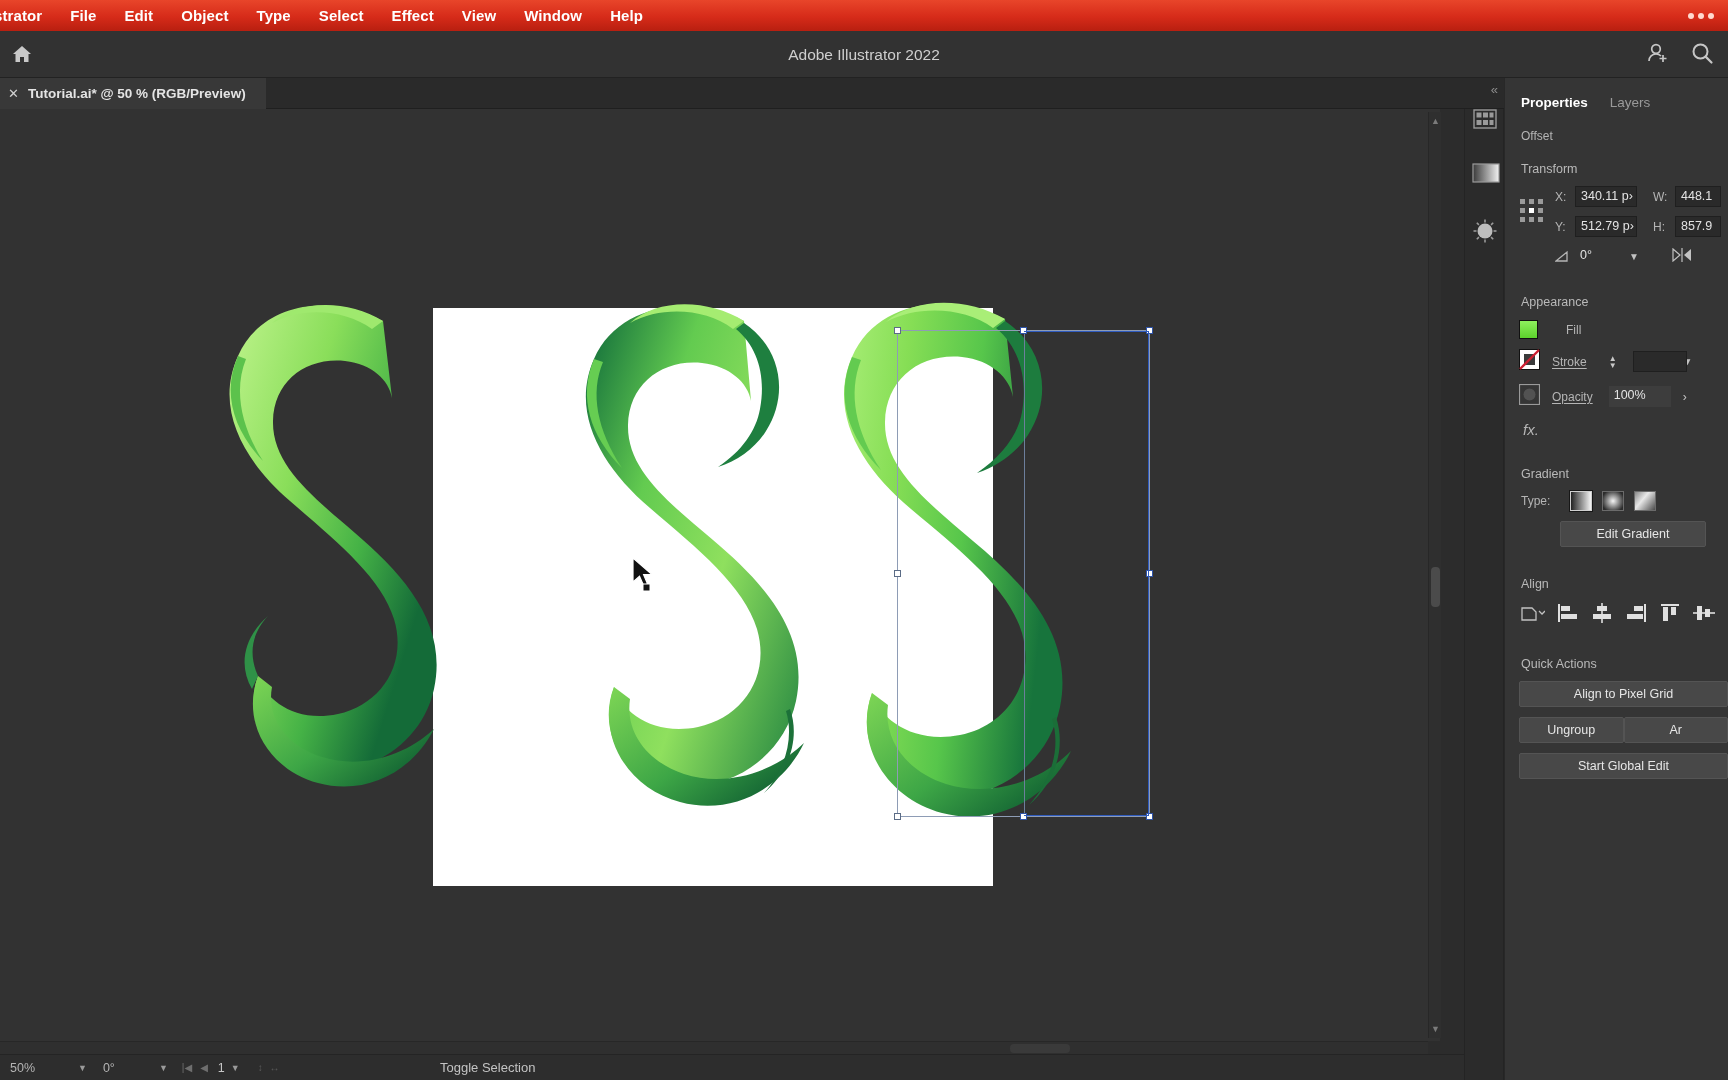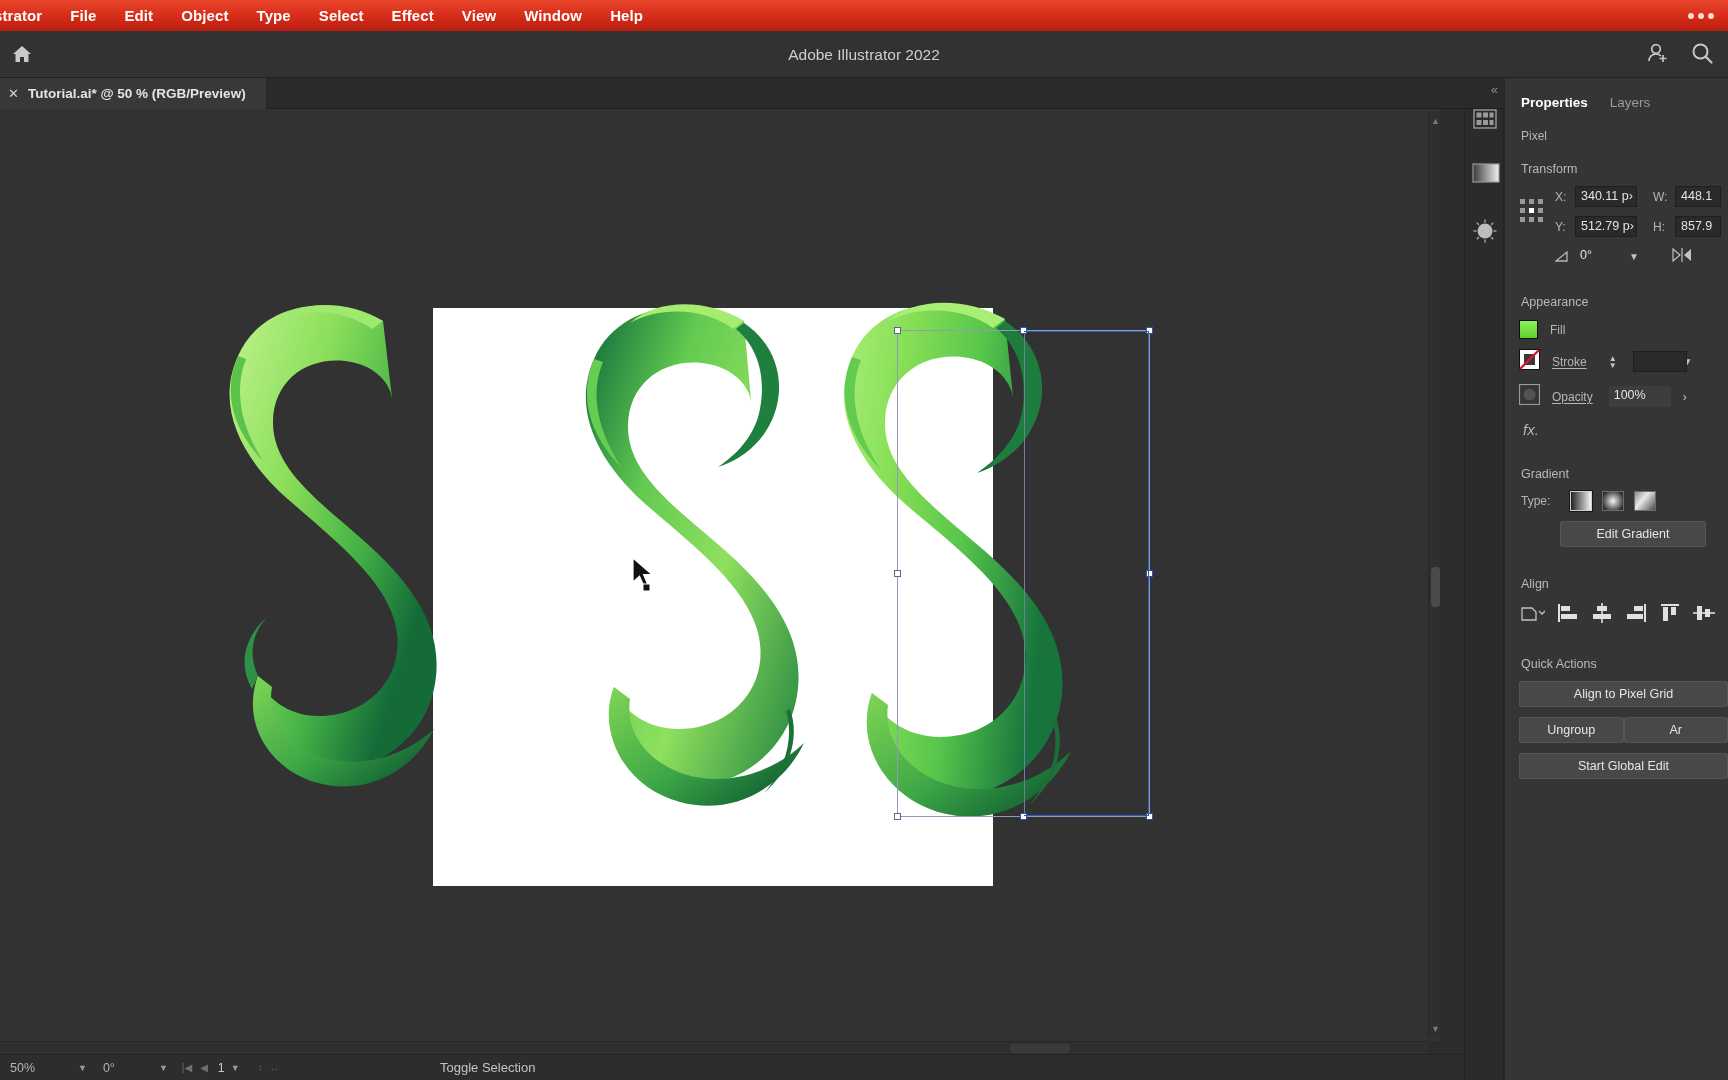--- a/index.html
+++ b/index.html
@@ -387,21 +387,21 @@
   </div>
 
   <div class="panel">
 
     <div class="panel-tabs">
       <span class="ptab active">Properties</span>
       <span class="ptab">Layers</span>
     </div>
 
     <div style="padding: 8px 16px 0 16px;">
-      <span class="lbl">Pixel</span>
+      <span class="lbl">Offset</span>
     </div>
 
     <div style="padding: 18px 0 0 0;">
       <div class="sect-title">Transform</div>
 
       <div class="row" style="padding: 10px 0 0 14px; align-items: flex-start;">
         <div style="margin-top:12px;">
           <svg width="26" height="26" viewBox="0 0 26 26">
             <g fill="#9a9a9a">
               <rect x="1" y="1" width="5" height="5"></rect>
@@ -449,21 +449,21 @@
               </svg>
             </span>
           </div>
         </div>
       </div>
     </div>
 
     <div style="padding: 28px 0 0 0;">
       <div class="sect-title">Appearance</div>
 
-      <div class="row" style="padding:11px 0 0 14px; gap:12px;">
+      <div class="row" style="padding:11px 0 0 14px; gap:28px;">
         <span class="swatch" style="background: linear-gradient(180deg,#8ef05d,#5cd22c);"></span>
         <span class="lbl">Fill</span>
       </div>
 
       <div class="row" style="padding:10px 0 0 14px; gap:12px;">
         <span>
           <svg width="21" height="21" viewBox="0 0 21 21">
             <rect x="0.5" y="0.5" width="20" height="20" fill="#ffffff" stroke="#111" stroke-width="1"></rect>
             <rect x="5" y="5" width="11" height="11" fill="#3a3a3a"></rect>
             <path d="M1 20 L20 1" stroke="#cc1f32" stroke-width="2.4"></path>

